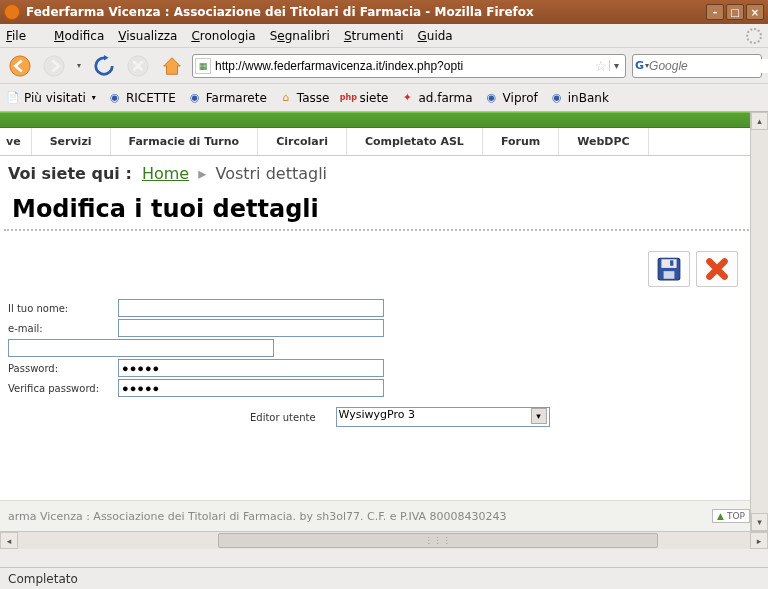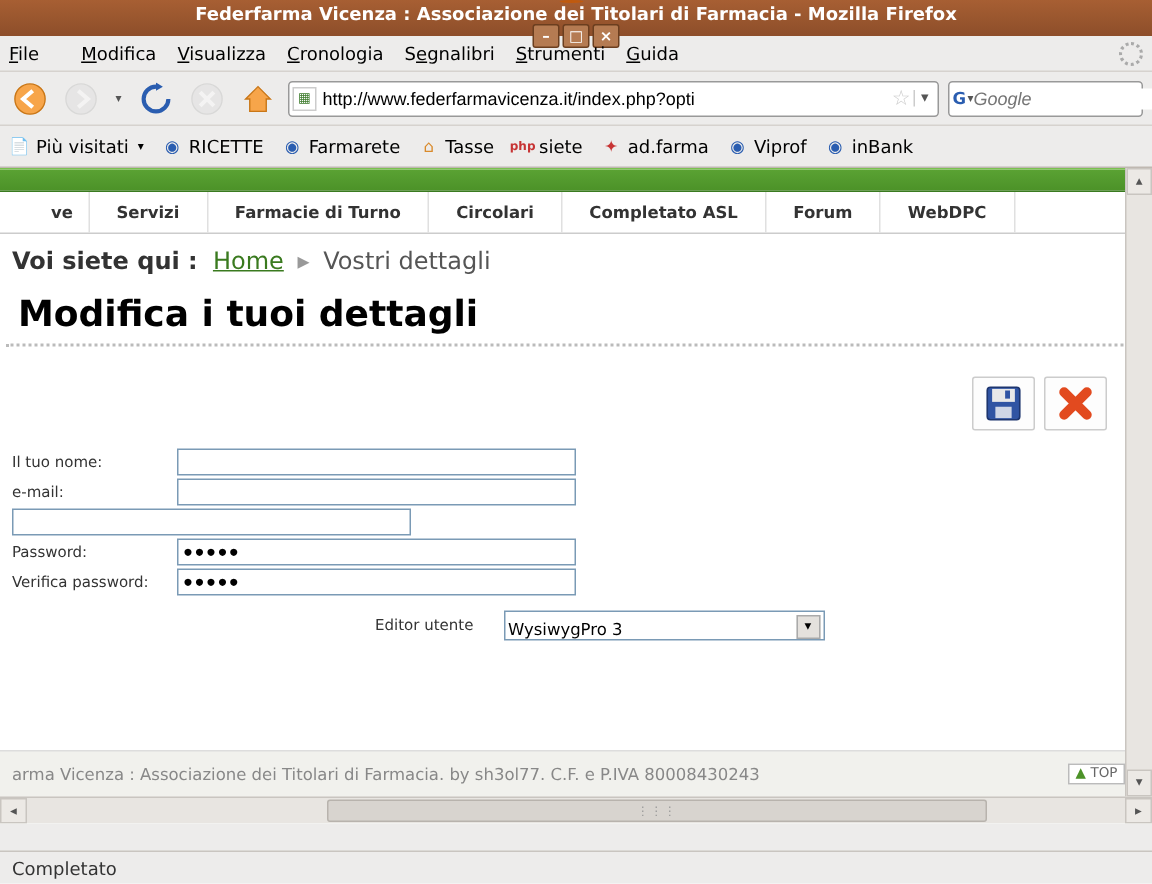--- a/index.html
+++ b/index.html
@@ -1,19 +1,19 @@
 <!DOCTYPE html>
 <html><head>
 <meta charset="utf-8">
 <style>
 * { margin: 0; padding: 0; box-sizing: border-box; }
 body { font-family: "DejaVu Sans", Arial, sans-serif; font-size: 12px; background: #edeceb; width: 768px; height: 589px; overflow: hidden; position: relative; }
 
 
-.titlebar { height: 24px; background: linear-gradient(#a75f33, #8d4e2a); color: #fff; display: flex; align-items: center; padding: 0 4px; font-weight: bold; flex-direction: column; }
+.titlebar { height: 24px; background: linear-gradient(#a75f33, #8d4e2a); color: #fff; display: flex; align-items: center; padding: 0 4px; font-weight: bold; }
 .titlebar .ff-icon { width: 16px; height: 16px; background: #e77817; border-radius: 50%; margin-right: 6px; border: 1px solid #c05a0e; }
 .titlebar .title { flex: 1; font-size: 12px; }
 .winbtns { display: flex; gap: 2px; }
 .winbtn { width: 18px; height: 16px; background: #b57b52; border: 1px solid #6b3e1f; border-radius: 2px; display: flex; align-items: center; justify-content: center; color: #fff; font-size: 10px; cursor: pointer; }
 
 
 .menubar { height: 24px; background: #edeceb; display: flex; align-items: center; padding: 0 6px; border-bottom: 1px solid #d6d2ce; }
 .menubar span { margin-right: 14px; cursor: pointer; }
 .menubar span u { text-decoration: underline; }
 .throbber { margin-left: auto; width: 16px; height: 16px; border: 2px dotted #aaa; border-radius: 50%; }
@@ -38,40 +38,40 @@
 .bmitem { display: flex; align-items: center; gap: 4px; cursor: pointer; font-size: 12px; }
 .bmicon { width: 14px; height: 14px; display: inline-flex; align-items: center; justify-content: center; font-size: 11px; }
 
 
 .viewport { position: absolute; top: 112px; left: 0; right: 0; bottom: 40px; background: #fff; overflow: hidden; }
 .page { position: relative; width: 100%; height: 100%; }
 
 .greenbar { height: 16px; background: linear-gradient(#5aa233, #4c9228); border-top: 1px solid #7ac050; border-bottom: 1px solid #3a7a1f; }
 .sitenav { height: 28px; background: #fff; border-bottom: 1px solid #ccc; display: flex; }
 .sitenav div { padding: 0 18px; display: flex; align-items: center; font-weight: bold; font-size: 11px; color: #333; border-right: 1px solid #e0e0e0; cursor: pointer; }
-.sitenav div:first-child { padding-left: 6px; padding-right: 10px; margin-left: 28px; }
+.sitenav div:first-child { padding-left: 6px; padding-right: 10px; }
 
 .breadcrumb { padding: 8px 8px; font-size: 16px; color: #555; }
 .breadcrumb b { color: #333; }
 .breadcrumb a { color: #3a7a1f; text-decoration: underline; }
 .breadcrumb .sep { color: #999; margin: 0 4px; }
 
 .pagetitle { font-size: 24px; font-weight: bold; padding: 4px 8px 6px; border-bottom: 2px dotted #bbb; margin: 0 4px 20px; }
 
 .actionrow { display: flex; justify-content: flex-end; padding: 0 30px 12px; gap: 6px; }
 .actbtn { width: 42px; height: 36px; border: 1px solid #ccc; background: #fdfdfd; display: flex; align-items: center; justify-content: center; cursor: pointer; border-radius: 2px; }
 
 .formarea { padding: 0 8px; }
 .frow { display: flex; align-items: center; margin-bottom: 2px; }
 .flabel { width: 110px; font-size: 10px; color: #333; padding: 2px 0; }
 .finput { width: 266px; height: 18px; border: 1px solid #7a9ab5; background: #fff; padding: 0 3px; font-size: 11px; }
 .finput.pw { letter-spacing: 1px; }
 .frow.sel { margin-top: 10px; justify-content: flex-start; padding-left: 242px; }
 .frow.sel .flabel { width: auto; margin-right: 20px; text-align: right; }
-.fselect { width: 214px; height: 20px; border: 1px solid #7a9ab5; background: #fff; font-size: 11px; padding: 0 2px; display: flex; align-items: flex-end; justify-content: space-between; }
+.fselect { width: 214px; height: 20px; border: 1px solid #7a9ab5; background: #fff; font-size: 11px; padding: 0 2px; display: flex; align-items: flex-start; justify-content: space-between; }
 .fselect .dd3 { width: 16px; height: 16px; background: #e4e1dd; border: 1px solid #aaa; display: flex; align-items: center; justify-content: center; font-size: 9px; }
 
 .footer { position: absolute; bottom: 18px; left: 0; right: 10px; background: #f1f1ed; border-top: 1px solid #ddd; padding: 8px; font-size: 11px; color: #888; display: flex; align-items: center; }
 .topbtn { margin-left: auto; background: #fff; border: 1px solid #bbb; padding: 1px 4px; display: flex; align-items: center; gap: 3px; font-size: 9px; color: #666; cursor: pointer; }
 .topbtn .up { color: #4c9228; font-weight: bold; }
 
 
 .hscroll { position: absolute; bottom: 0; left: 0; right: 0; height: 18px; background: #e8e5e1; border-top: 1px solid #c9c5c0; display: flex; }
 .hscroll .arrow { width: 18px; display: flex; align-items: center; justify-content: center; background: #ece9e5; border: 1px solid #c9c5c0; font-size: 9px; color: #555; }
 .hscroll .track { flex: 1; position: relative; }

